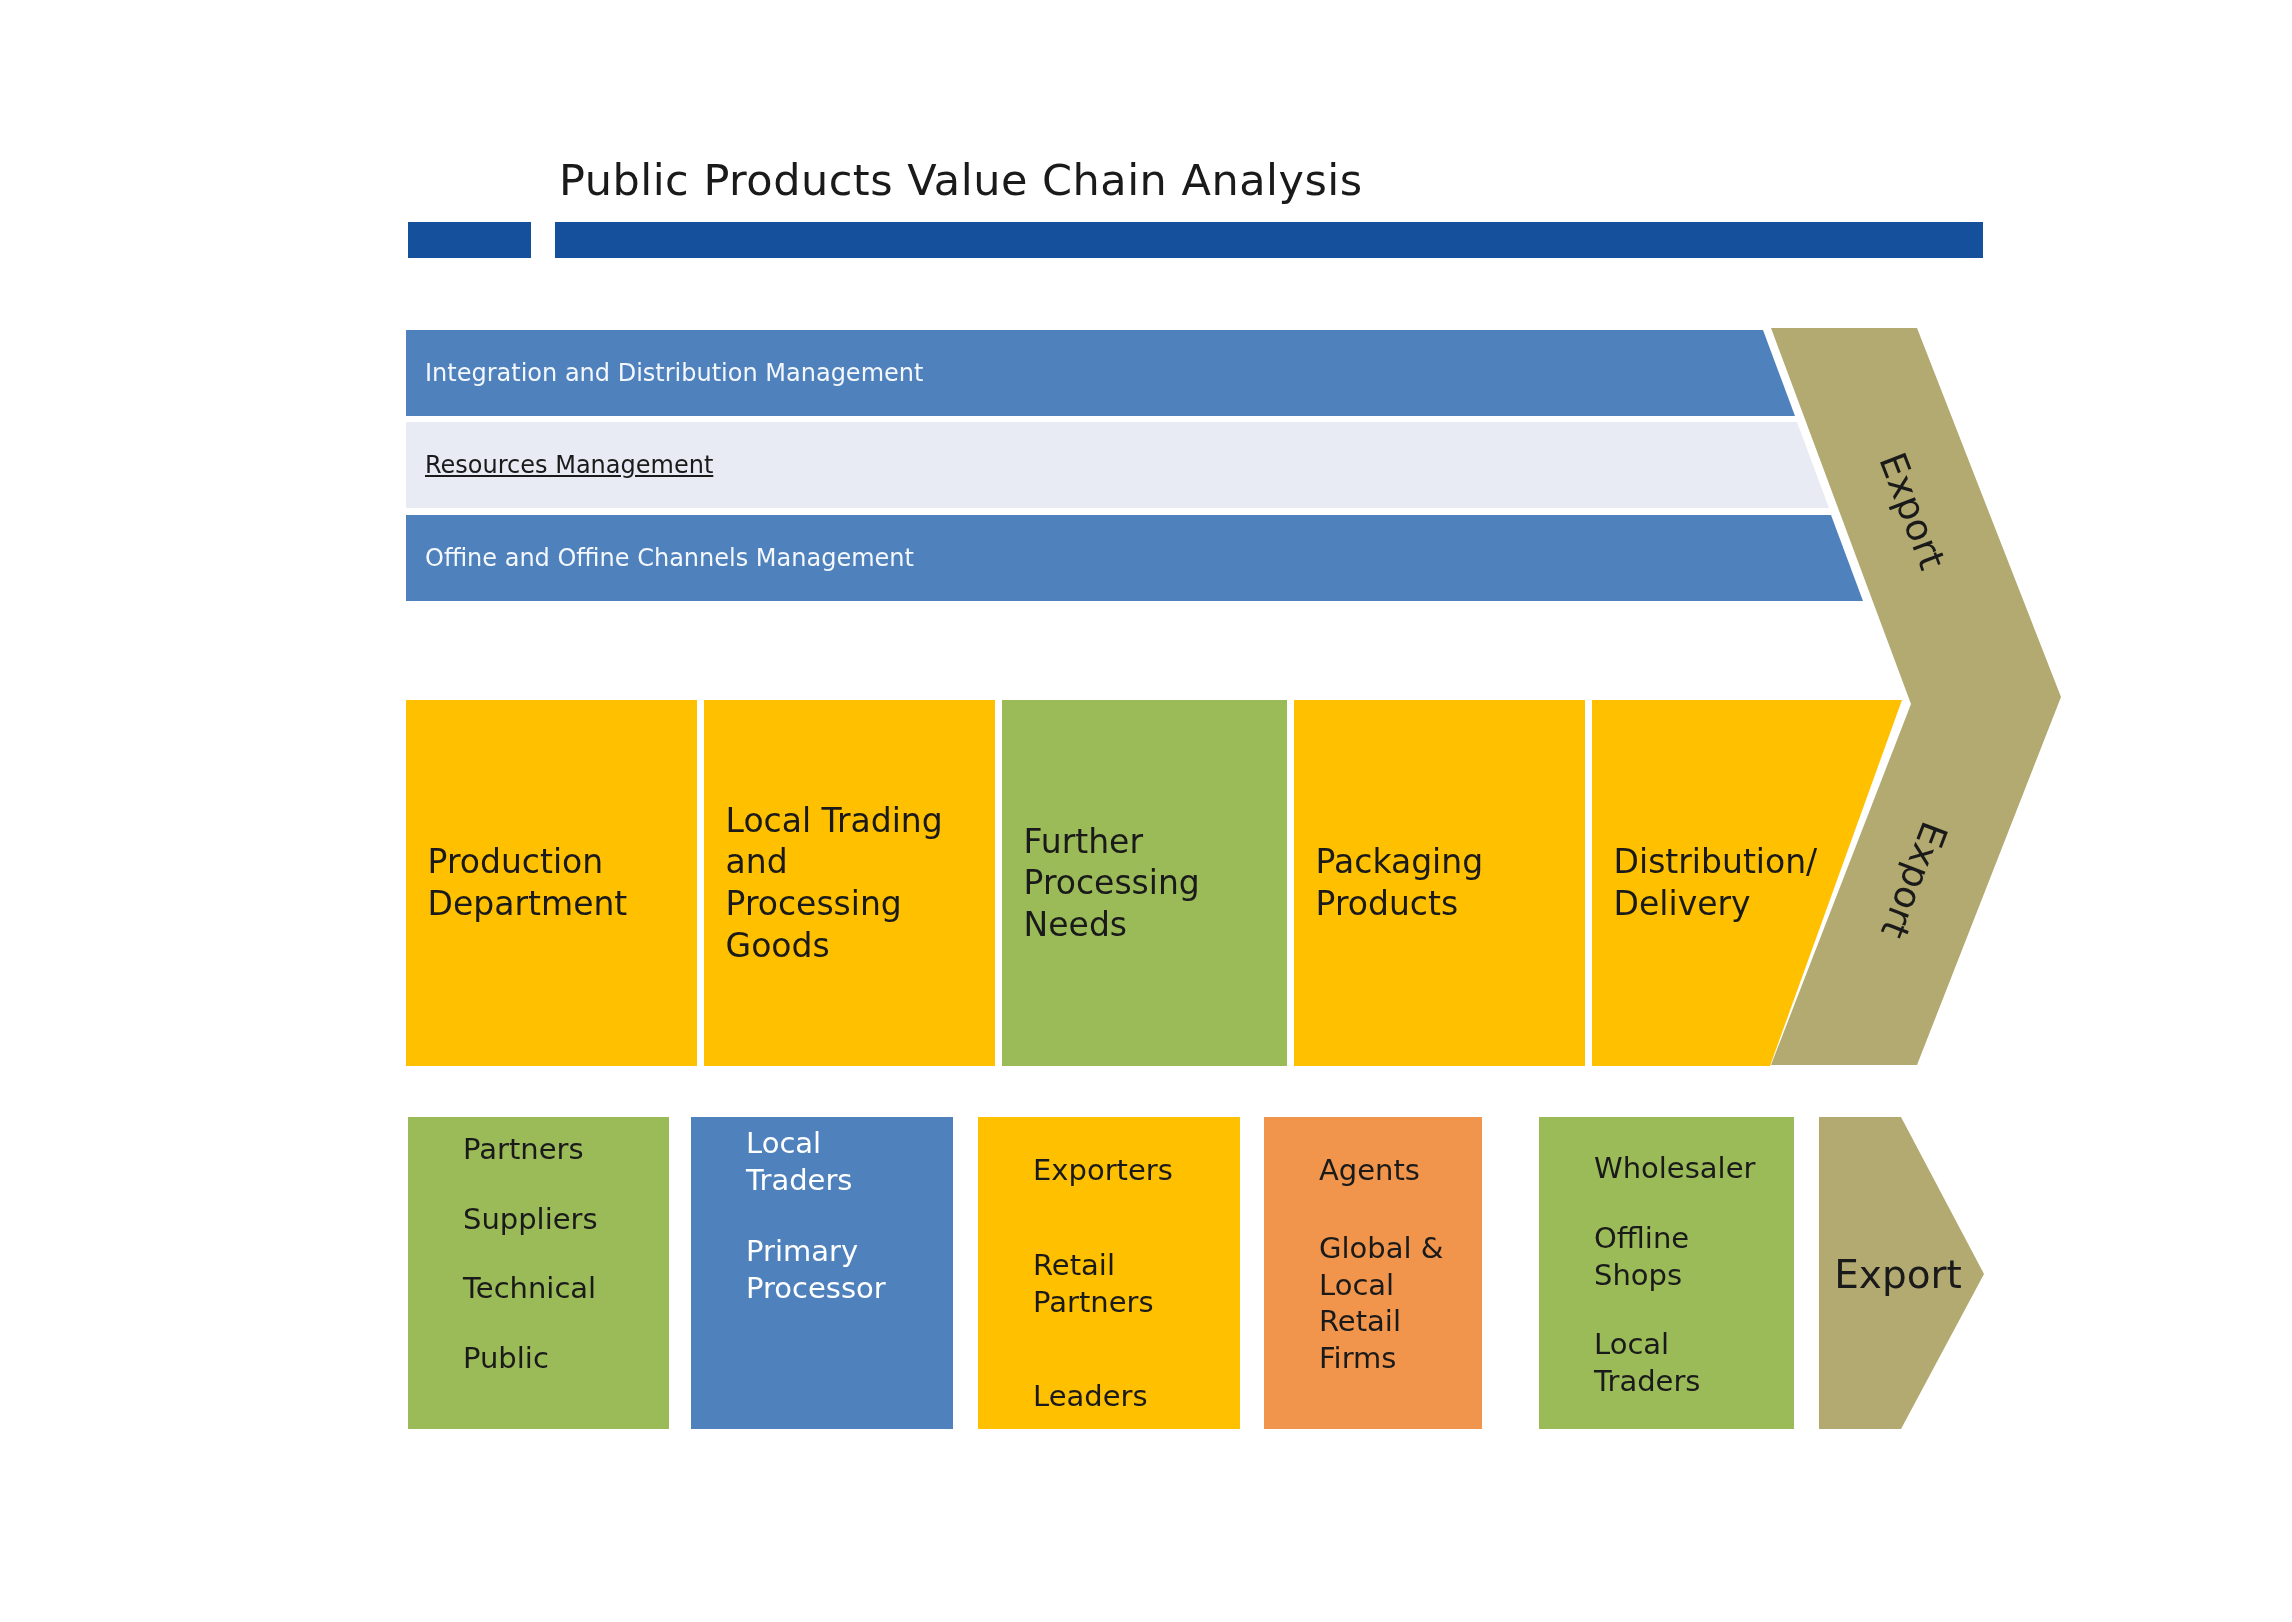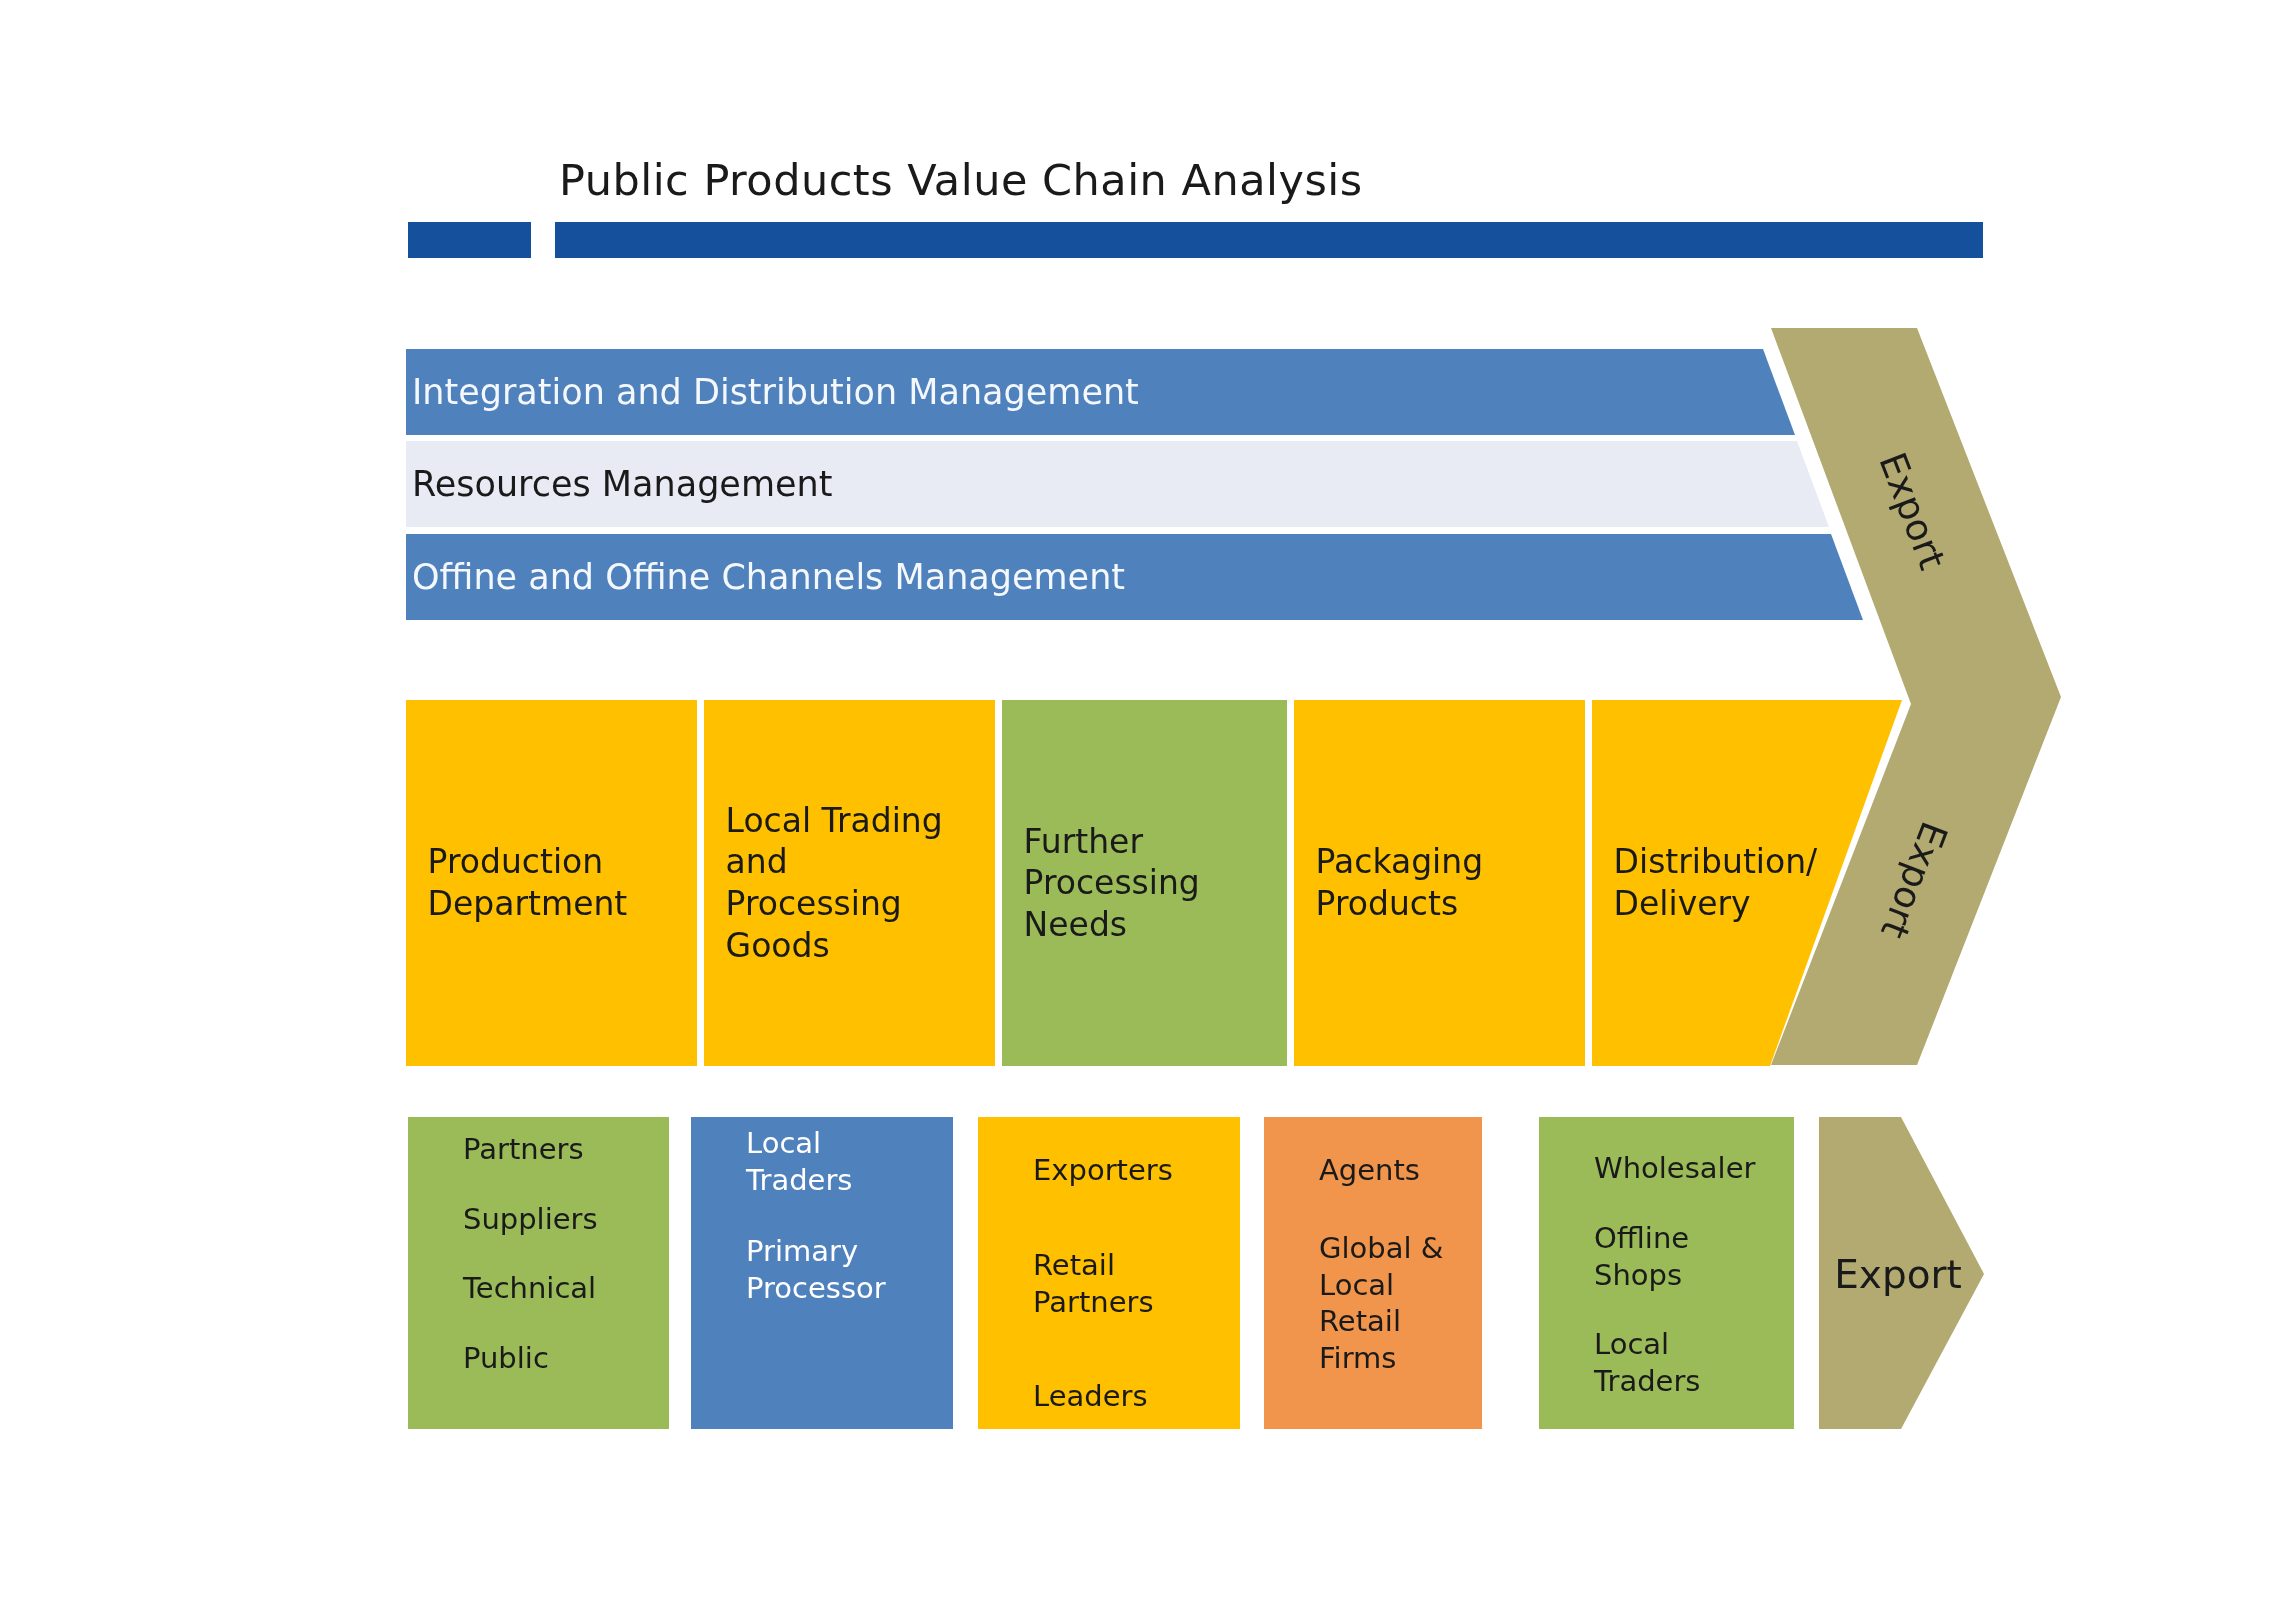--- a/index.html
+++ b/index.html
@@ -6,25 +6,25 @@
   body{font-family:"DejaVu Sans","Liberation Sans",sans-serif;}
   #canvas{position:relative;width:2293px;height:1622px;background:#ffffff;overflow:hidden;border-radius:13px;}
 
   
   .title{position:absolute;left:559px;top:155px;font-size:43px;color:#1a1a1a;letter-spacing:0.5px;white-space:nowrap;}
   .navy-square{position:absolute;left:408px;top:222px;width:123px;height:36px;background:#15509c;}
   .navy-bar{position:absolute;left:555px;top:222px;width:1428px;height:36px;background:#15509c;}
 
   
   .band{position:absolute;left:406px;width:1496px;height:86px;display:flex;align-items:center;
-        padding-left:6px;box-sizing:border-box;font-size:35px;white-space:nowrap;overflow:hidden;margin-top:19px;}
+        padding-left:19px;box-sizing:border-box;font-size:24px;white-space:nowrap;overflow:hidden;}
   .band.blue{background:#4f81bd;color:#f4f8fc;}
   .band.light{background:#e8ebf4;color:#1a1a1a;}
   .band.b1{top:330px;clip-path:polygon(0 0,1357px 0,1389px 100%,0 100%);}
-  .band.b2{top:422px;clip-path:polygon(0 0,1391px 0,1423px 100%,0 100%);}
+  .band.b2{top:422px;clip-path:polygon(0 0,1391px 0,1423px 100%,0 100%);text-decoration:underline;}
   .band.b3{top:515px;clip-path:polygon(0 0,1425px 0,1457px 100%,0 100%);}
   .band.b4{top:607px;clip-path:polygon(0 0,1459px 0,1492px 100%,0 100%);}
 
   
   .chain{position:absolute;top:700px;height:366px;display:flex;align-items:center;
          padding-left:21.6px;box-sizing:border-box;font-size:33px;line-height:1.26;color:#1a1a1a;white-space:pre-line;}
   .chain.yellow{background:#ffc000;}
   .chain.green{background:#9bbb59;}
   .chain.c1{left:406px;width:291px;}
   .chain.c2{left:704px;width:291px;}

